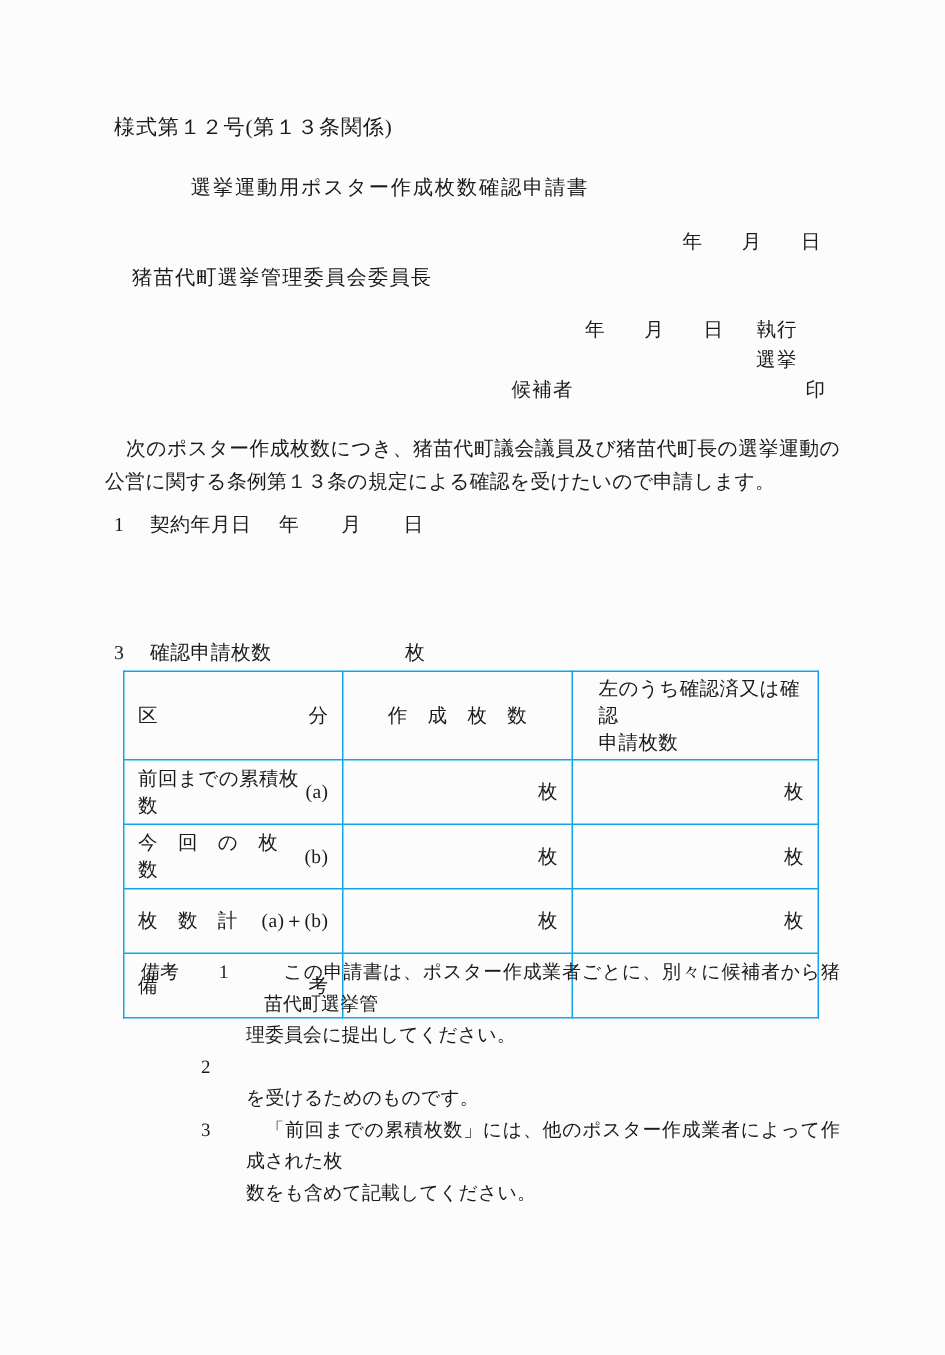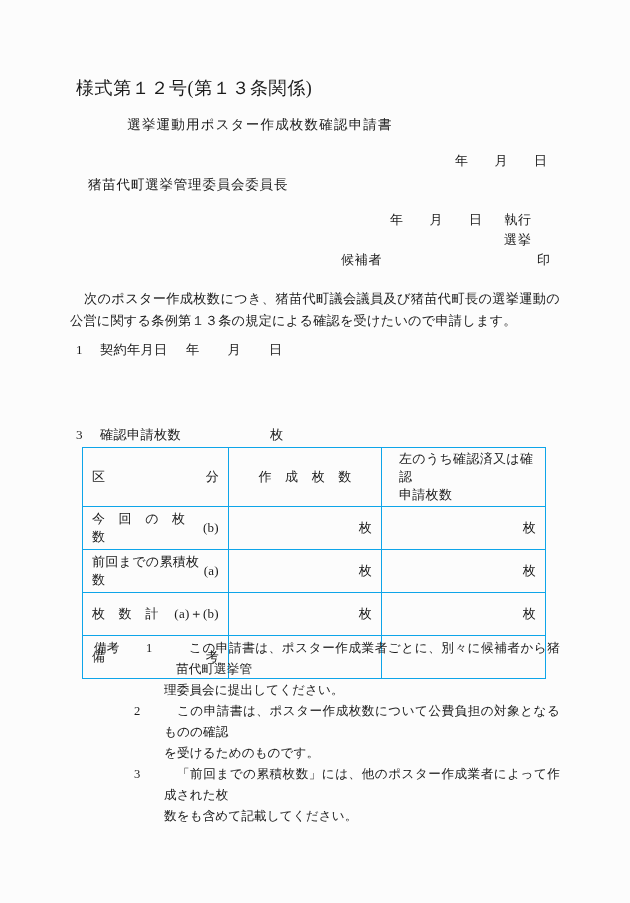--- a/index.html
+++ b/index.html
@@ -17,21 +17,21 @@
     height: 903px;
     background: #fcfcfc;
     overflow: hidden;
   }
   .abs { position: absolute; }
 
   
   .form-no {
     left: 76px;
     top: 76px;
-    font-size: 18px;
+    font-size: 14px;
     letter-spacing: 0.6px;
     white-space: nowrap;
   }
   .doc-title {
     left: 0;
     right: 0;
     top: 116px;
     text-align: center;
     font-size: 13.5px;
     letter-spacing: 1.2px;
@@ -237,33 +237,33 @@
           <div class="th-wrap">
             <div>左のうち確認済又は確認</div>
             <div>申請枚数</div>
           </div>
         </td>
       </tr>
 
       <tr class="data-row">
         <td>
           <div class="lbl-spread">
+            <span>前回までの累積枚数</span>
+            <span>(a)</span>
+          </div>
+        </td>
+        <td class="unit-cell">枚</td>
+        <td class="unit-cell">枚</td>
+      </tr>
+
+      <tr class="data-row">
+        <td>
+          <div class="lbl-spread">
             <span>今　回　の　枚　数</span>
             <span>(b)</span>
-          </div>
-        </td>
-        <td class="unit-cell">枚</td>
-        <td class="unit-cell">枚</td>
-      </tr>
-
-      <tr class="data-row">
-        <td>
-          <div class="lbl-spread">
-            <span>前回までの累積枚数</span>
-            <span>(a)</span>
           </div>
         </td>
         <td class="unit-cell">枚</td>
         <td class="unit-cell">枚</td>
       </tr>
 
       <tr class="data-row">
         <td>
           <div class="lbl-spread">
             <span>枚　数　計</span>
@@ -295,21 +295,20 @@
     </div>
     <div class="note-row">
       <span class="note-head-blank"></span>
       <span class="note-num"></span>
       <span class="note-text cont">理委員会に提出してください。</span>
     </div>
 
     <div class="note-row">
       <span class="note-head-blank"></span>
       <span class="note-num">2</span>
-      <span class="note-text">この申請書は、ポスター作成枚数について公費負担の対象となるものの確認</span>
     </div>
     <div class="note-row">
       <span class="note-head-blank"></span>
       <span class="note-num"></span>
       <span class="note-text cont">を受けるためのものです。</span>
     </div>
 
     <div class="note-row">
       <span class="note-head-blank"></span>
       <span class="note-num">3</span>

